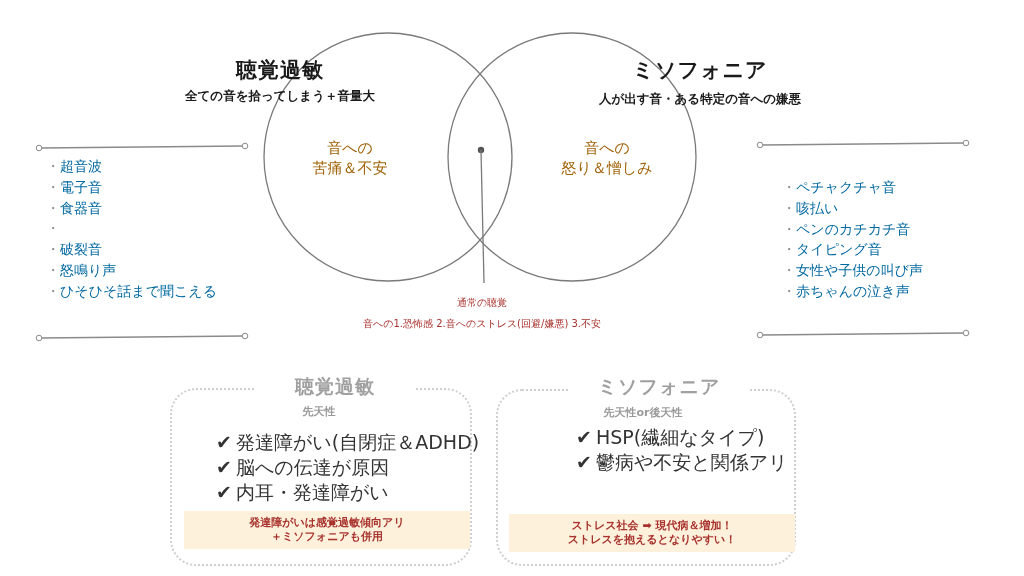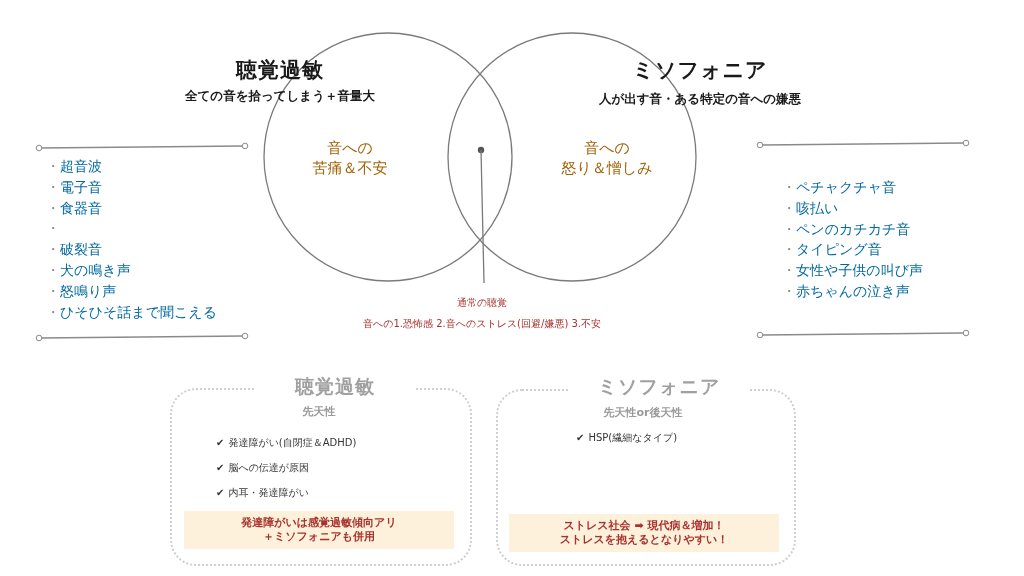--- a/index.html
+++ b/index.html
@@ -17,25 +17,25 @@
     .list div::before { content: "・"; color: #888; }
     .center-caption { color: #a8322d; font-size: 10px; text-align: center; line-height: 21px; white-space: nowrap; }
     .card {
       position: absolute; border: 2px dotted #cfcfcf; border-radius: 26px; background: transparent;
     }
     .card-title {
       position: absolute; font-size: 19px; font-weight: bold; color: #a0a0a0; text-align: center;
       background: #fff; padding: 0 16px; letter-spacing: 1px; white-space: nowrap;
     }
     .card-sub { position: absolute; font-size: 11px; color: #9a9a9a; text-align: center; font-weight: bold; white-space: nowrap; }
-    .checks { position: absolute; font-size: 10px; color: #333; line-height: 25px; white-space: nowrap; }
+    .checks { position: absolute; font-size: 19px; color: #333; line-height: 25px; white-space: nowrap; }
     .check-mark { color: #333; font-weight: bold; margin-right: 4px; }
     .note {
       position: absolute; background: #fdf1dc; color: #a8322d; font-size: 11px; font-weight: bold;
-      text-align: center; line-height: 14px; padding: 5px 0;
+      text-align: center; line-height: 14px; padding: 5px 8px;
     }
   </style>
 </head>
 <body>
 
 <svg class="diagram" width="1024" height="576">
   <circle cx="388" cy="157" r="124" fill="none" stroke="#7a7a7a" stroke-width="1.3"></circle>
   <circle cx="572" cy="157" r="124" fill="none" stroke="#7a7a7a" stroke-width="1.3"></circle>
 
   <circle cx="481" cy="150" r="3.2" fill="#555"></circle>
@@ -83,21 +83,20 @@
   <div>通常の聴覚</div>
   <div>音への1.恐怖感 2.音へのストレス(回避/嫌悪) 3.不安</div>
 </div>
 
 <div class="abs list" style="left:46px; top:156px;">
   <div>超音波</div>
   <div>電子音</div>
   <div>食器音</div>
   <div style="height:20.8px;"></div>
   <div>破裂音</div>
-  <div>犬の鳴き声</div>
   <div>怒鳴り声</div>
   <div>ひそひそ話まで聞こえる</div>
 </div>
 
 <div class="abs list" style="left:782px; top:177px;">
   <div>ペチャクチャ音</div>
   <div>咳払い</div>
   <div>ペンのカチカチ音</div>
   <div>タイピング音</div>
   <div>女性や子供の叫び声</div>
@@ -115,17 +114,18 @@
 <div class="note" style="left:184px; top:511px; width:270px;">
   <div>発達障がいは感覚過敏傾向アリ</div>
   <div>＋ミソフォニアも併用</div>
 </div>
 
 <div class="card" style="left:496px; top:389px; width:296px; height:173px;"></div>
 <div class="card-title" style="left:568px; top:374px; width:150px;">ミソフォニア</div>
 <div class="card-sub" style="left:568px; top:405px; width:150px;">先天性or後天性</div>
 <div class="checks" style="left:576px; top:425px;">
   <div><span class="check-mark">✔</span><span>HSP(繊細なタイプ)</span></div>
+  <div><span class="check-mark">✔</span><span>鬱病や不安と関係アリ</span></div>
 </div>
 <div class="note" style="left:509px; top:514px; width:270px;">
   <div>ストレス社会 ➡ 現代病＆増加！</div>
   <div>ストレスを抱えるとなりやすい！</div>
 </div>
 
 </body></html>

